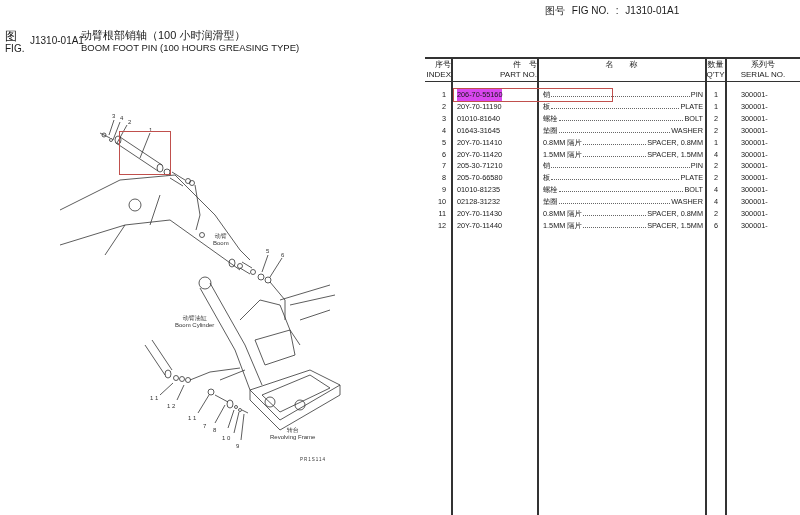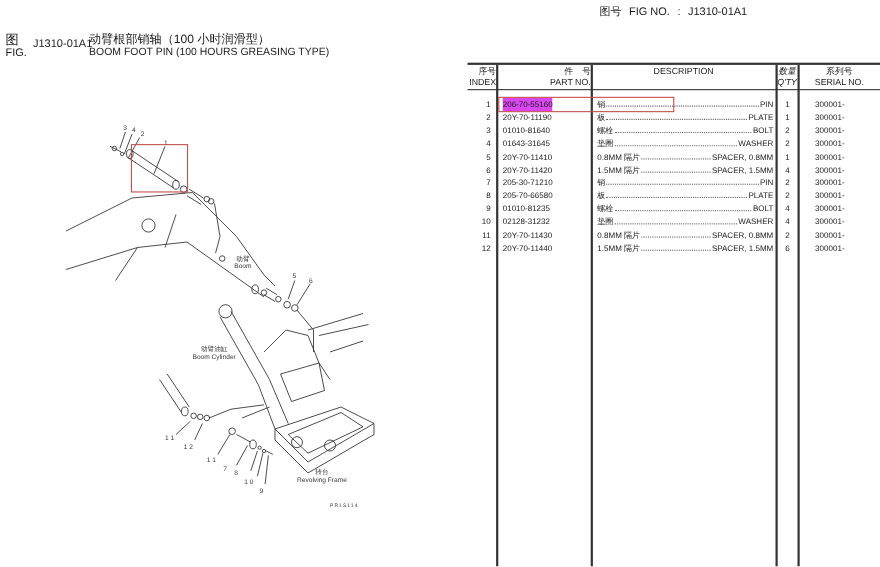--- a/index.html
+++ b/index.html
@@ -170,23 +170,23 @@
 
 <div class="abs hdr" style="left:425px;width:26px;text-align:right;">
   <div>序号</div>
     <div>INDEX</div>
 </div>
 <div class="abs hdr" style="left:452px;width:85px;text-align:right;">
   <div>件　号</div>
     <div>PART NO.</div>
 </div>
 <div class="abs hdr" style="left:538px;width:167px;">
-    <div>DESCRIPTION</div>
-</div>
-<div class="abs hdr" style="left:706px;width:19px;font-style:italic;">
+  <div>名　　称</div>
+</div>
+<div class="abs hdr" style="left:706px;width:19px;">
   <div>数量</div>
     <div>Q'TY</div>
 </div>
 <div class="abs hdr" style="left:726px;width:74px;">
   <div>系列号</div>
     <div>SERIAL NO.</div>
 </div>
 
 <div id="rows">
     <div class="abs row" style="top: 89px;">

